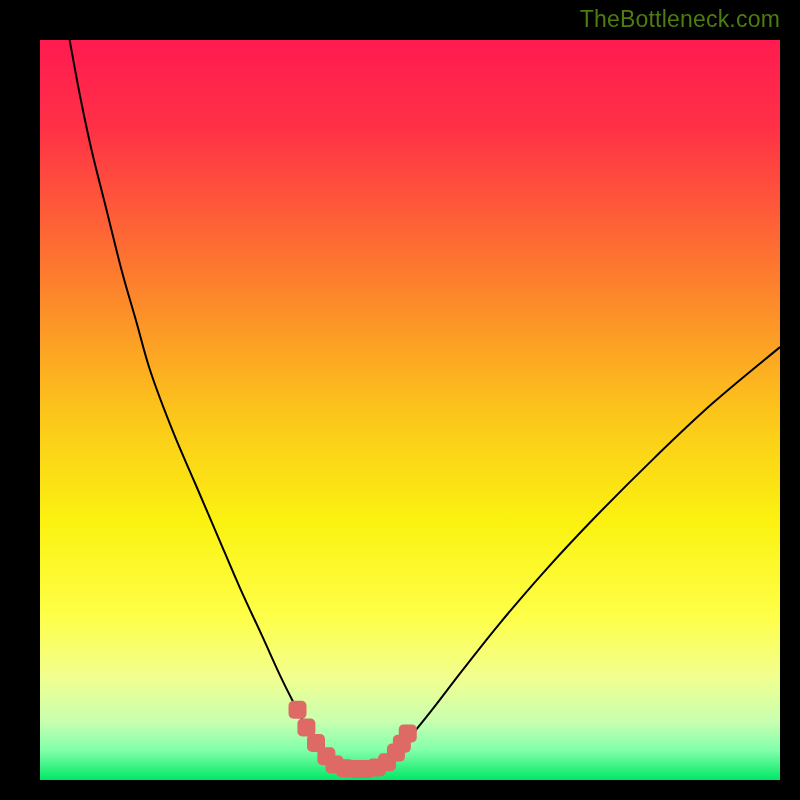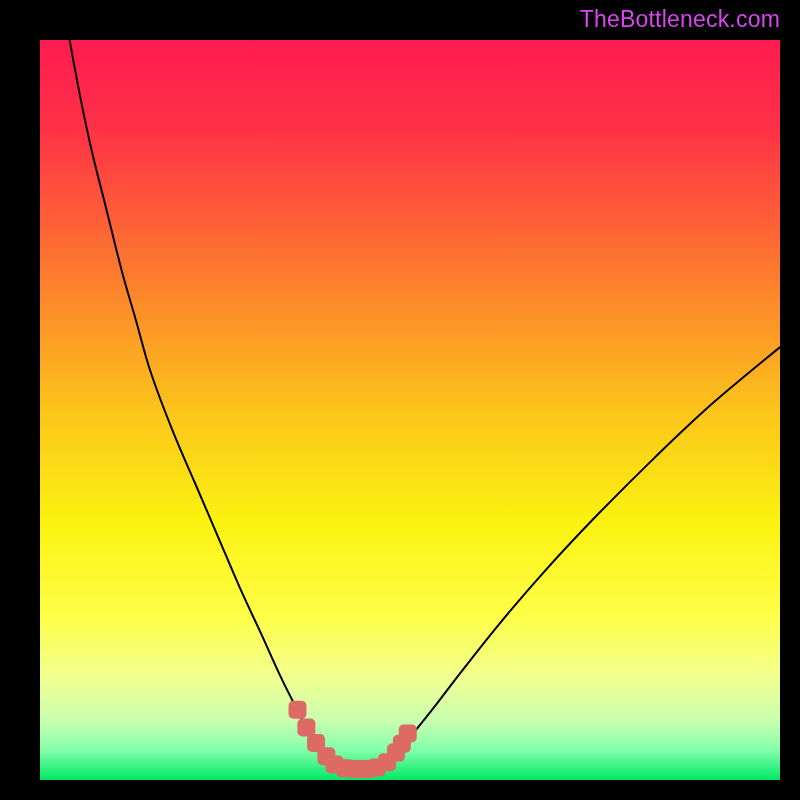--- a/index.html
+++ b/index.html
@@ -27,21 +27,21 @@
     overflow: hidden;
   }
   .gradient {
     position: absolute;
     left: 0; top: 0; right: 0; bottom: 0;
   }
   .watermark {
     position: absolute;
     top: 6px;
     right: 20px;
-    color: #d946ef;
+    color: #4d7c0f;
     font-size: 23px;
     font-weight: 500;
     letter-spacing: 0.2px;
     font-family: Arial, Helvetica, sans-serif;
     user-select: none;
   }
   svg.curve {
     position: absolute;
     left: 0; top: 0;
     width: 740px;

